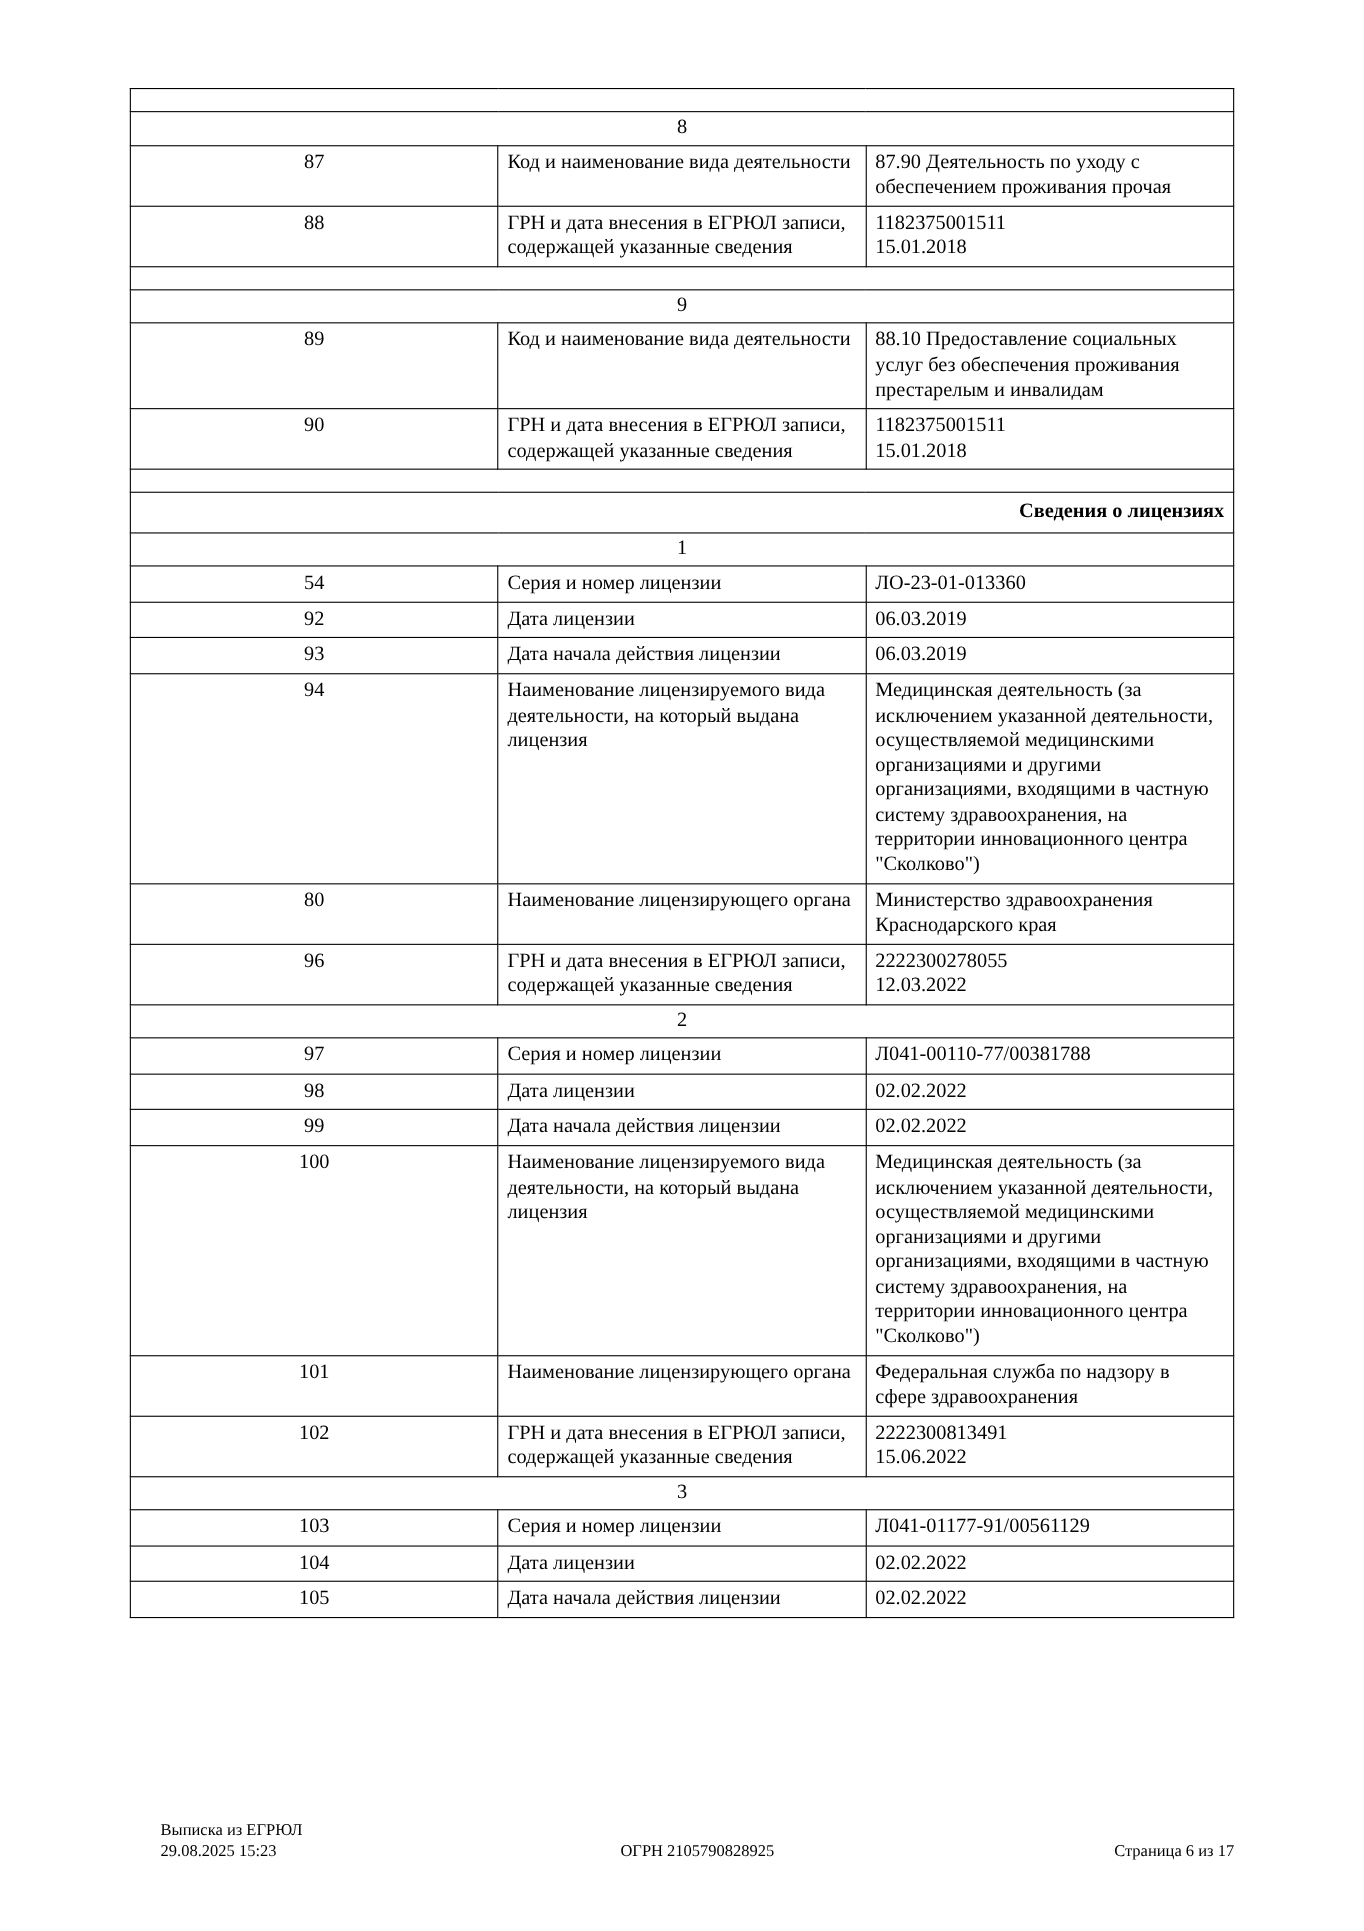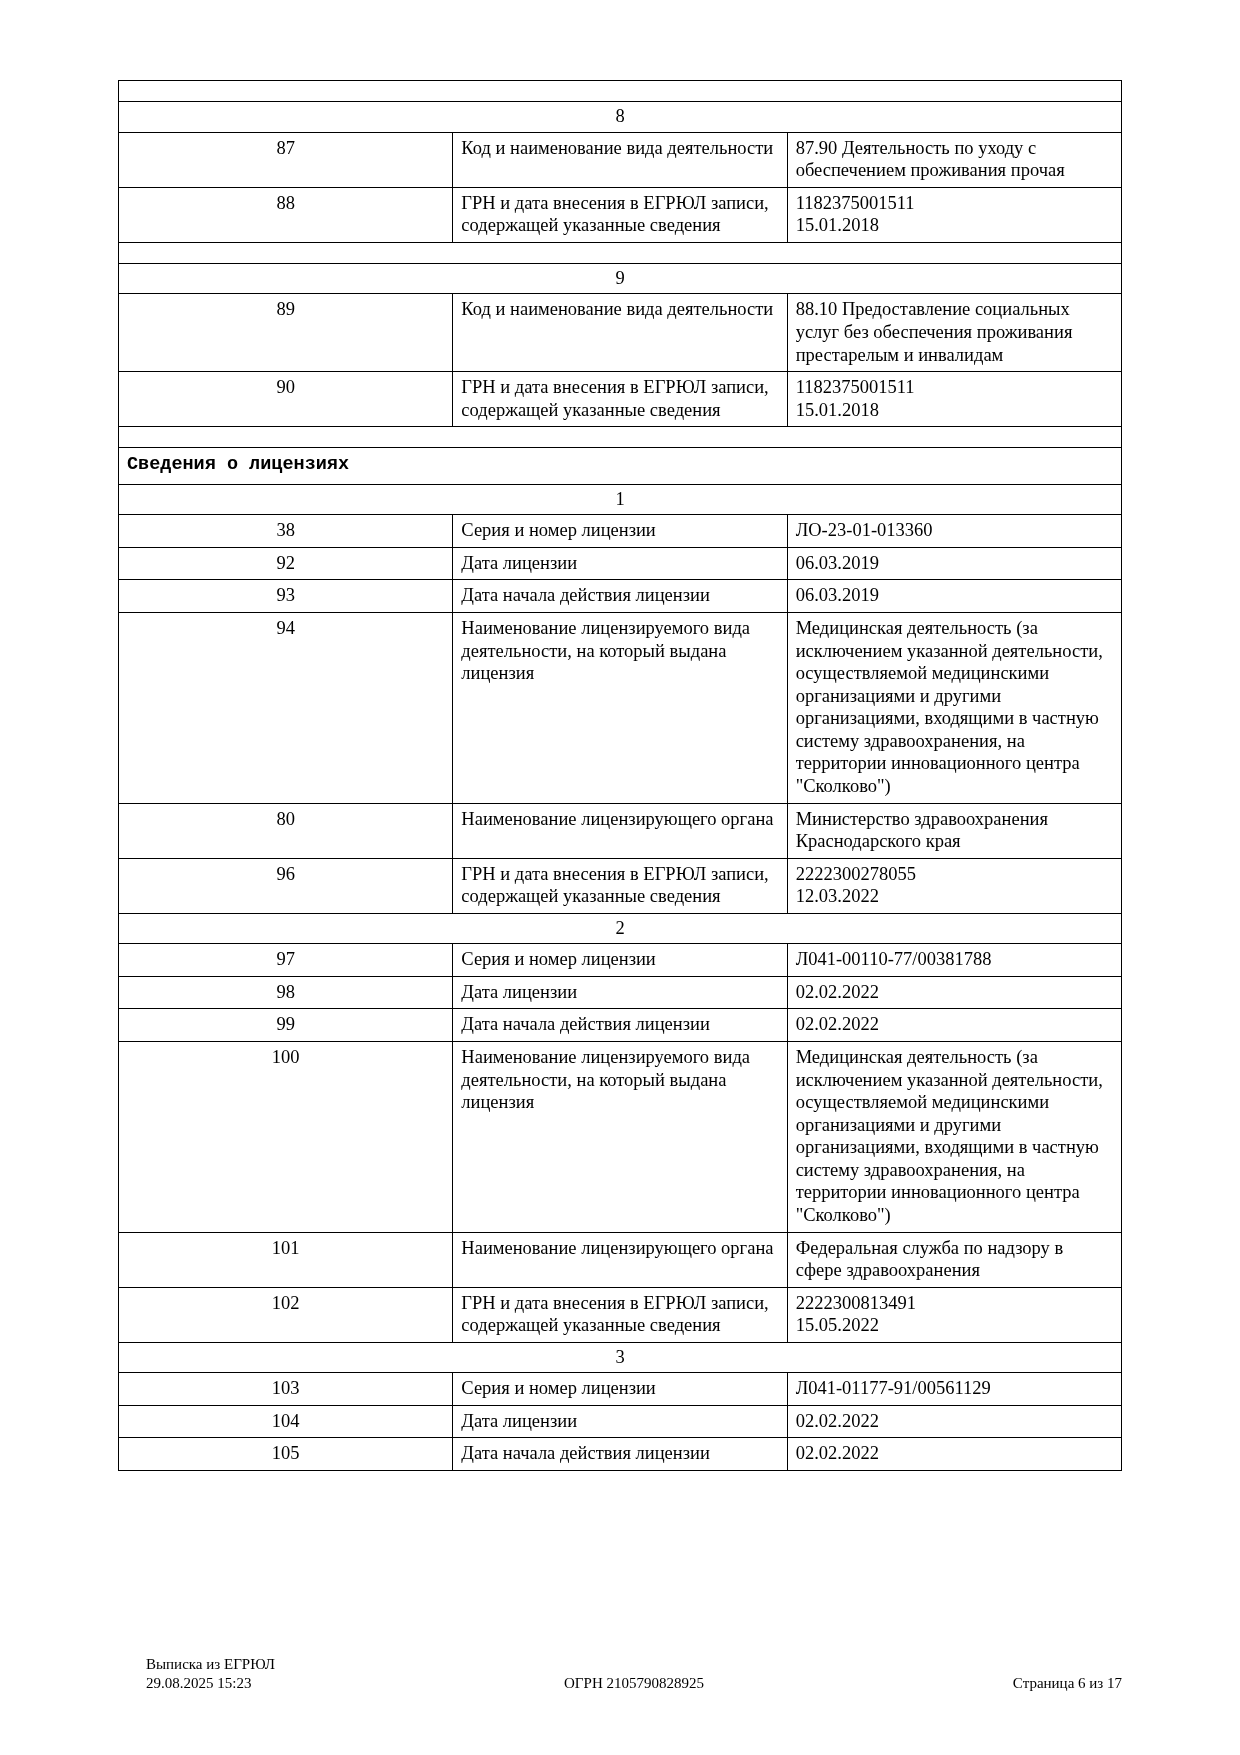--- a/index.html
+++ b/index.html
@@ -47,24 +47,23 @@
   tr.spacer td {
     height: 20px;
     padding: 0;
   }
   tr.group td {
     text-align: center;
     font-weight: normal;
     padding: 3px 8px 4px 8px;
   }
   tr.section td {
-    text-align: left;
+    text-align: right;
     font-weight: bold;
     padding: 6px 8px 7px 8px;
-    font-family: Liberation Mono, monospace;
   }
   .footer {
     position: absolute;
     left: 118px;
     right: 118px;
     bottom: 62px;
     font-size: 15px;
     line-height: 1.3;
   }
   .footer-row {
@@ -141,21 +140,21 @@
         <td colspan="3"></td>
       </tr>
 
       <tr class="section">
         <td colspan="3">Сведения о лицензиях</td>
       </tr>
       <tr class="group">
         <td colspan="3">1</td>
       </tr>
       <tr>
-        <td class="num">38</td>
+        <td class="num">54</td>
         <td class="label">Серия и номер лицензии</td>
         <td class="value pre">ЛО-23-01-013360</td>
       </tr>
       <tr>
         <td class="num">92</td>
         <td class="label">Дата лицензии</td>
         <td class="value pre">06.03.2019</td>
       </tr>
       <tr>
         <td class="num">93</td>
@@ -204,21 +203,21 @@
       </tr>
       <tr>
         <td class="num">101</td>
         <td class="label">Наименование лицензирующего органа</td>
         <td class="value pre">Федеральная служба по надзору в сфере здравоохранения</td>
       </tr>
       <tr>
         <td class="num">102</td>
         <td class="label">ГРН и дата внесения в ЕГРЮЛ записи, содержащей указанные сведения</td>
         <td class="value pre">2222300813491
-15.05.2022</td>
+15.06.2022</td>
       </tr>
 
       <tr class="group">
         <td colspan="3">3</td>
       </tr>
       <tr>
         <td class="num">103</td>
         <td class="label">Серия и номер лицензии</td>
         <td class="value pre">Л041-01177-91/00561129</td>
       </tr>

